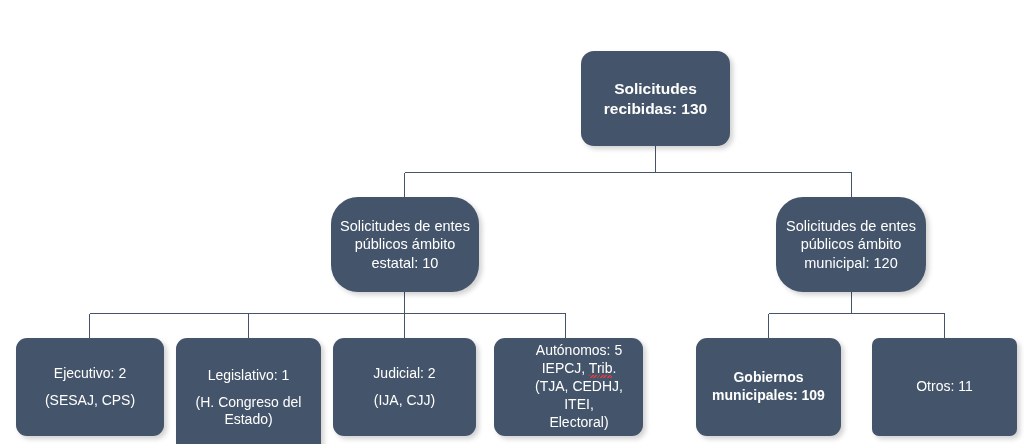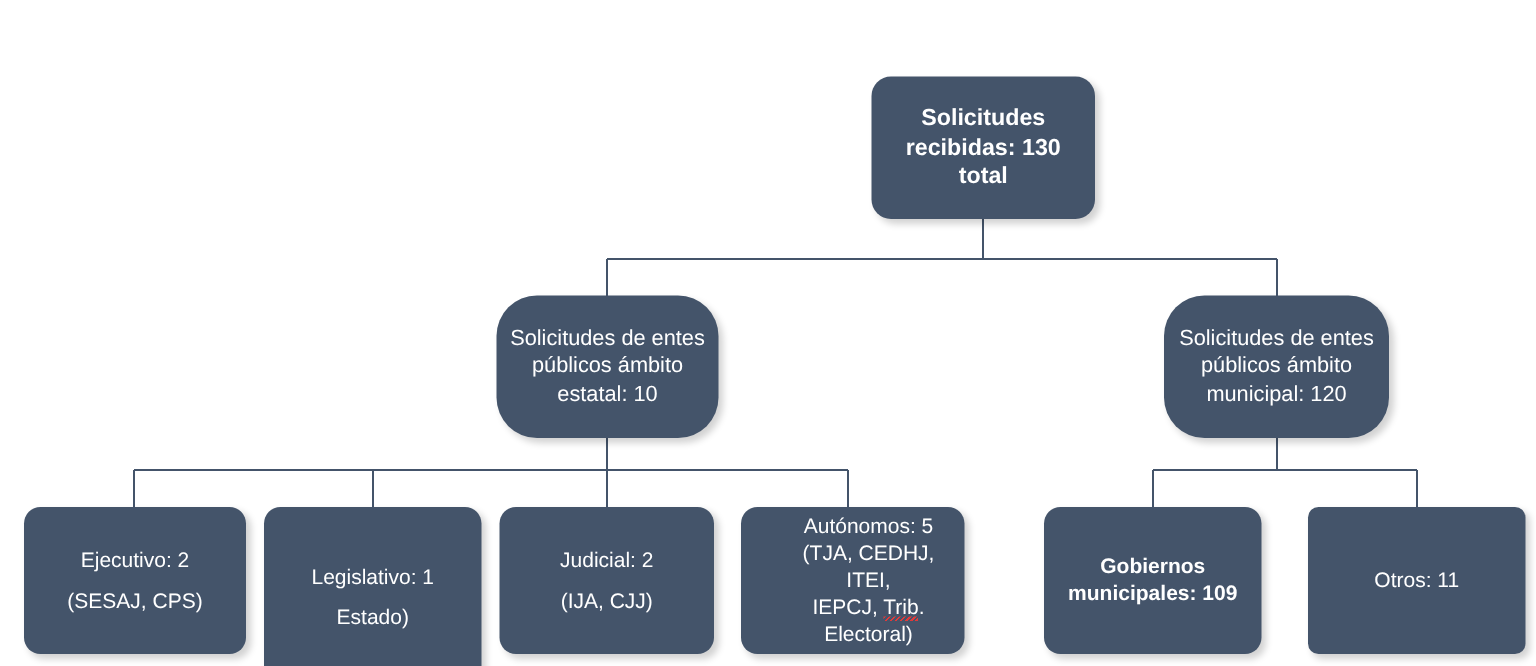--- a/index.html
+++ b/index.html
@@ -128,21 +128,20 @@
       <path d="M 851.5 292 L 851.5 313.5"></path>
       <path d="M 768.5 313.5 L 944.5 313.5"></path>
       <path d="M 768.5 313.5 L 768.5 338"></path>
       <path d="M 944.5 313.5 L 944.5 338"></path>
     </g>
   </svg>
 
   <div class="node root" style="left:581px; top:51px; width:149px; height:95px;">
     <span class="ln">Solicitudes</span>
     <span class="ln">recibidas: 130</span>
-    <span class="ln">total</span>
   </div>
 
   <div class="node level2" style="left:331px; top:197px; width:148px; height:95px;">
     <span class="ln">Solicitudes de entes</span>
     <span class="ln">públicos ámbito</span>
     <span class="ln">estatal: 10</span>
   </div>
 
   <div class="node level2" style="left:776px; top:197px; width:150px; height:95px;">
     <span class="ln">Solicitudes de entes</span>
@@ -152,34 +151,35 @@
 
   <div class="node leaf" style="left:16px; top:338px; width:148px; height:98px;">
     <span class="ln">Ejecutivo: 2</span>
     <span class="para-gap"></span>
     <span class="ln">(SESAJ, CPS)</span>
   </div>
 
   <div class="node leaf" style="left:176px; top:338px; width:145px; height:120px;">
     <span class="ln">Legislativo: 1</span>
     <span class="para-gap"></span>
+    <span class="ln">(H. Congreso del</span>
     <span class="ln">Estado)</span>
   </div>
 
   <div class="node leaf" style="left:333px; top:338px; width:143px; height:98px;justify-content:center;">
     <span class="ln">Judicial: 2</span>
     <span class="para-gap"></span>
     <span class="ln">(IJA, CJJ)</span>
   </div>
 
   <div class="node leaf" style="left:494px; top:338px; width:149px; height:98px;padding-left:28px;">
     <span class="ln">Autónomos: 5</span>
     <span class="para-gap"></span>
+    <span class="ln"><span>IEPCJ, </span><span class="squiggle">Trib</span><span>.</span></span>
     <span class="ln">(TJA, CEDHJ, ITEI,</span>
-    <span class="ln"><span>IEPCJ, </span><span class="squiggle">Trib</span><span>.</span></span>
     <span class="ln">Electoral)</span>
   </div>
 
   <div class="node leaf" style="left:696px; top:338px; width:145px; height:98px;font-weight:bold;">
     <span class="ln">Gobiernos</span>
     <span class="ln">municipales: 109</span>
   </div>
 
   <div class="node leaf sharp" style="left:872px; top:338px; width:145px; height:98px;">
     <span class="ln">Otros: 11</span>

